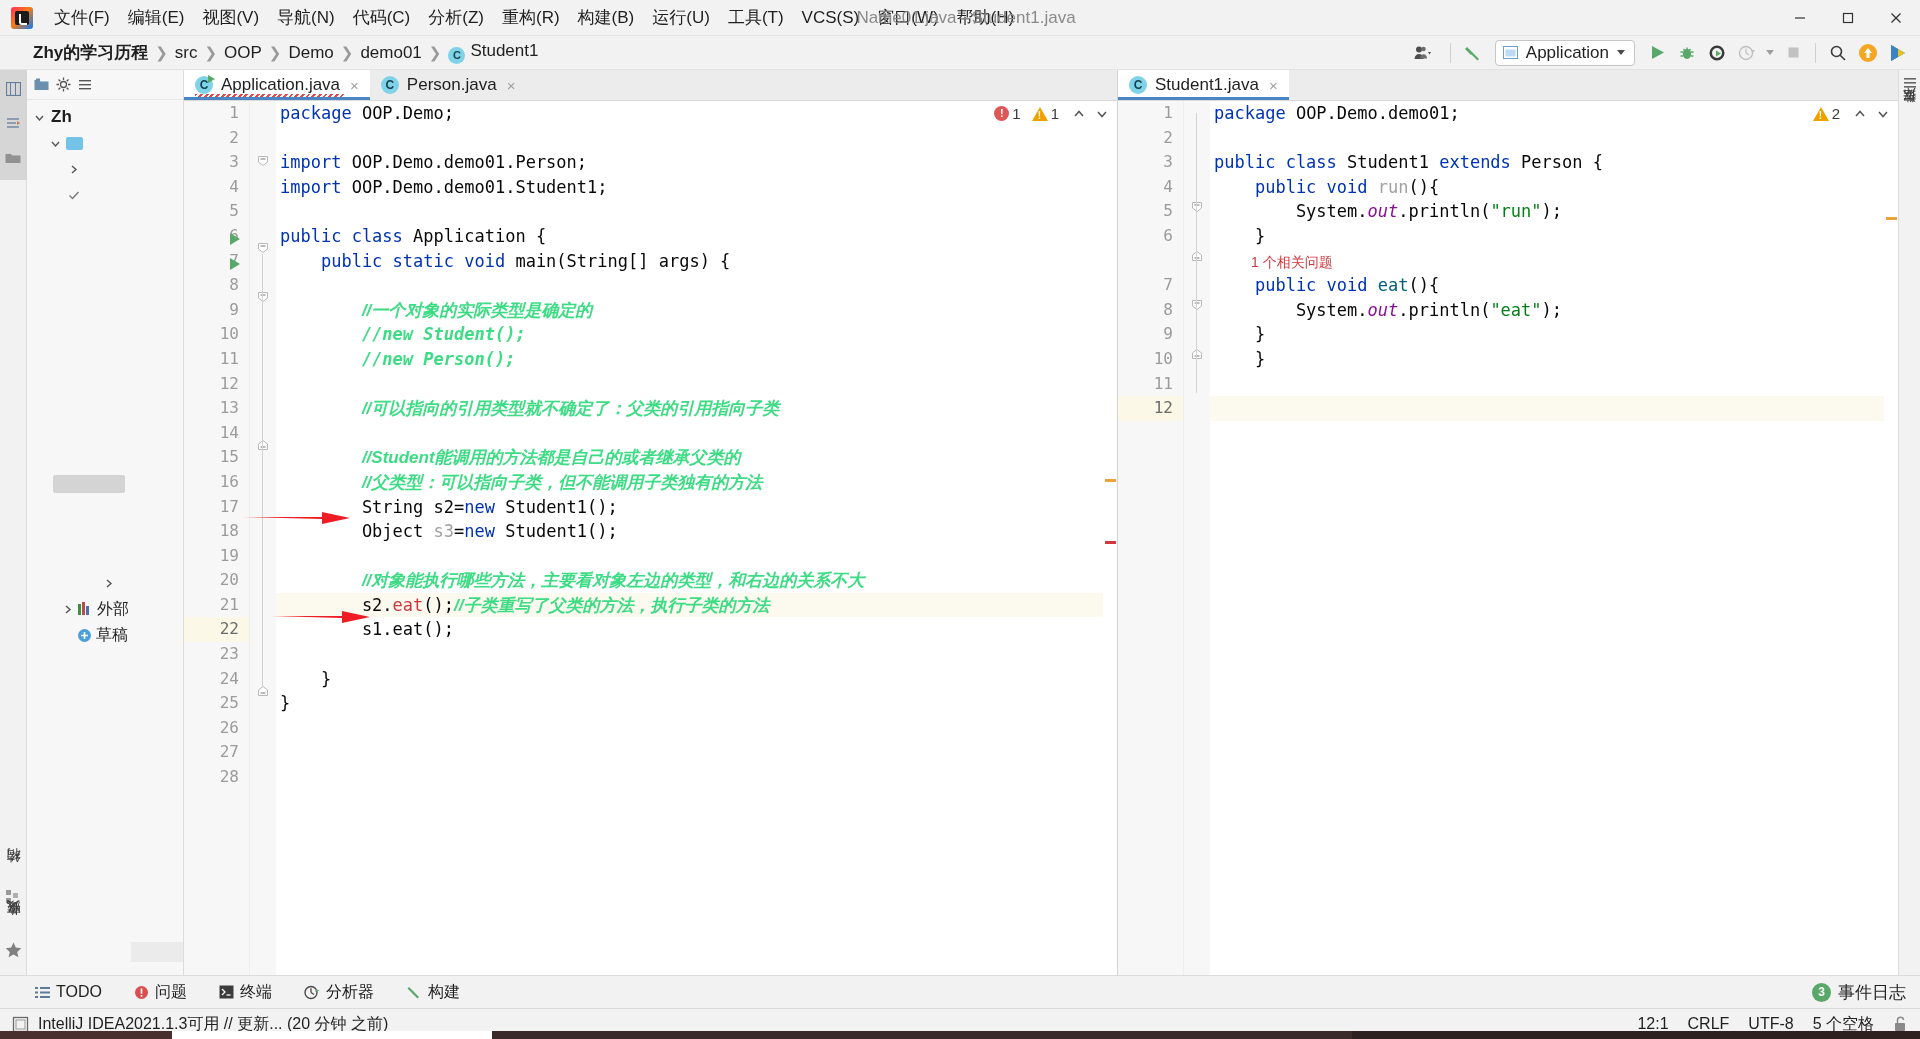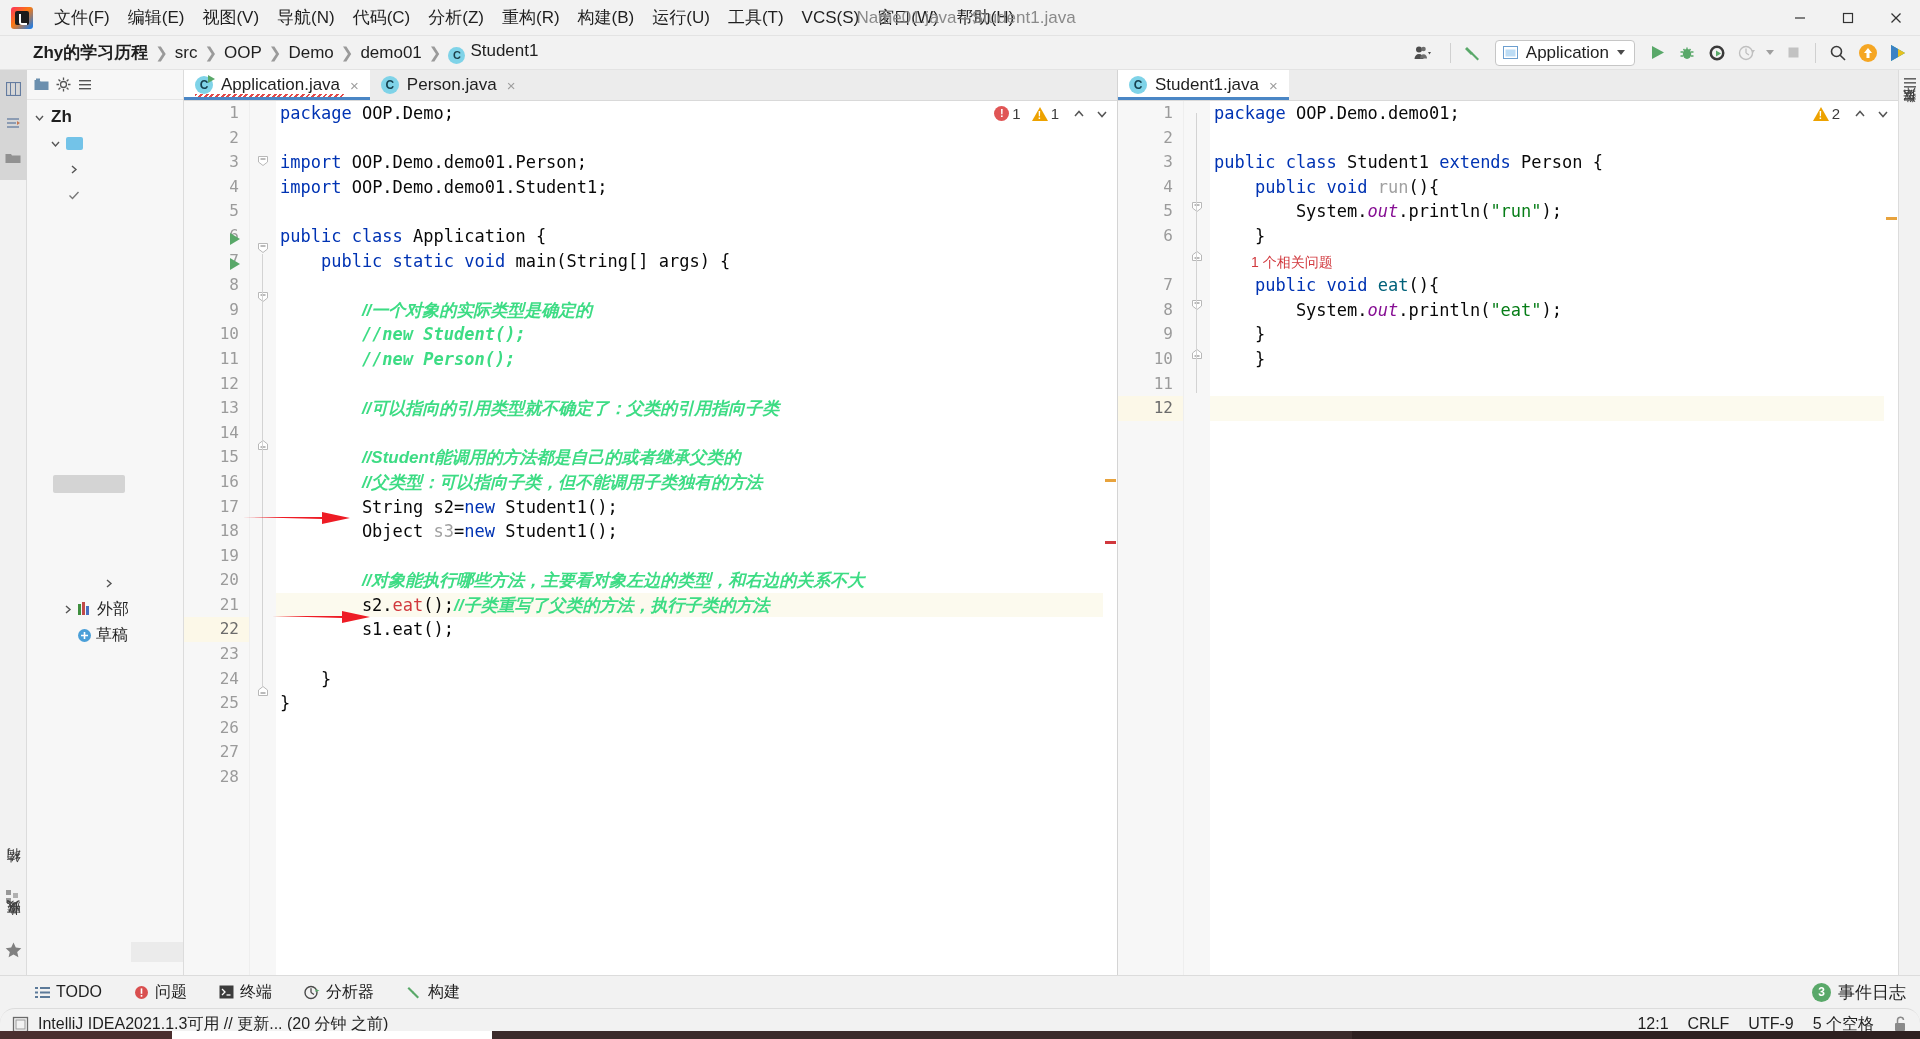--- a/index.html
+++ b/index.html
@@ -186,21 +186,21 @@
     height:33px; background:#f2f2f2; border-top:1px solid #dcdcdc;
     display:flex; align-items:center; padding-left:30px; gap:22px; position:relative;
   }
   .tw-btn { display:flex; align-items:center; gap:6px; font-size:16px; color:#1f1f1f; padding:3px 5px; border-radius:3px; }
   #toolwin-right { margin-left:auto; display:flex; align-items:center; gap:7px; padding-right:14px; }
   .green-count { width:19px;height:19px;border-radius:50%;background:#59a869;color:#fff;
      font-size:12px;line-height:19px;text-align:center;font-weight:bold; }
 
   #statusbar {
     height:31px; background:#f2f2f2; border-top:1px solid #dcdcdc;
-    display:flex; align-items:center; padding:0 12px; gap:9px; font-size:16px; color:#1f1f1f;border-radius:15px;
+    display:flex; align-items:center; padding:0 12px; gap:9px; font-size:16px; color:#1f1f1f;
   }
   #status-right { margin-left:auto; display:flex; align-items:center; gap:19px; }
 
   
   #taskbar { position:absolute; left:0; bottom:0; width:1920px; height:8px; background:#3b2b2b; }
   #taskbar .seg1 { position:absolute; left:0; width:172px; height:8px; background:#4a2f2f; }
   #taskbar .seg2 { position:absolute; left:172px; width:320px; height:8px; background:#ffffff; }
   #taskbar .seg3 { position:absolute; left:1352px; right:0; height:8px; background:#2e2020; }
 
   .ic { display:inline-flex; align-items:center; justify-content:center; }
@@ -804,21 +804,21 @@
     <svg width="17" height="17" viewBox="0 0 17 17">
         <rect x="1.5" y="1.5" width="14" height="14" fill="none" stroke="#6a6a6a" stroke-width="1.3"></rect>
         <rect x="4" y="4" width="9" height="9" fill="none" stroke="#9a9a9a"></rect>
       </svg>
   </span>
   <span>IntelliJ IDEA2021.1.3可用 // 更新... (20 分钟 之前)</span>
 
   <span id="status-right">
     <span>12:1</span>
     <span>CRLF</span>
-    <span>UTF-9</span>
+    <span>UTF-8</span>
     <span>5 个空格</span>
     <span class="ic">
       <svg width="15" height="16" viewBox="0 0 15 16">
           <rect x="2" y="7" width="10" height="8" rx="1" fill="#8a8a8a"></rect>
           <path d="M4.5 7 L4.5 4.5 A3 3 0 0 1 10.5 4" fill="none" stroke="#8a8a8a" stroke-width="1.5"></path>
         </svg>
     </span>
   </span>
 </div>
 

